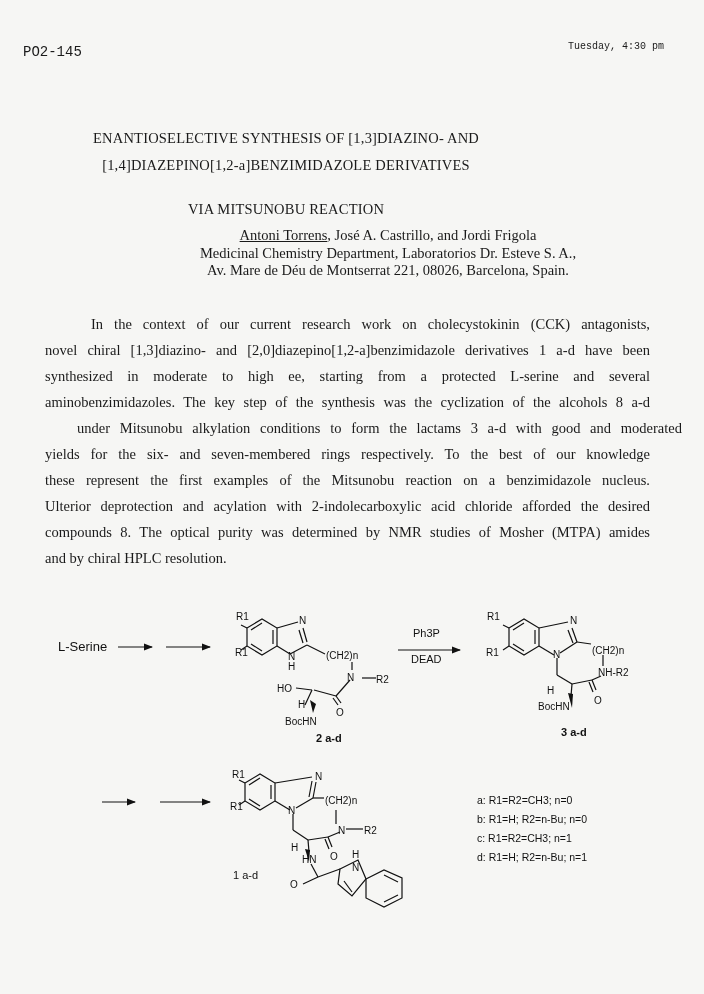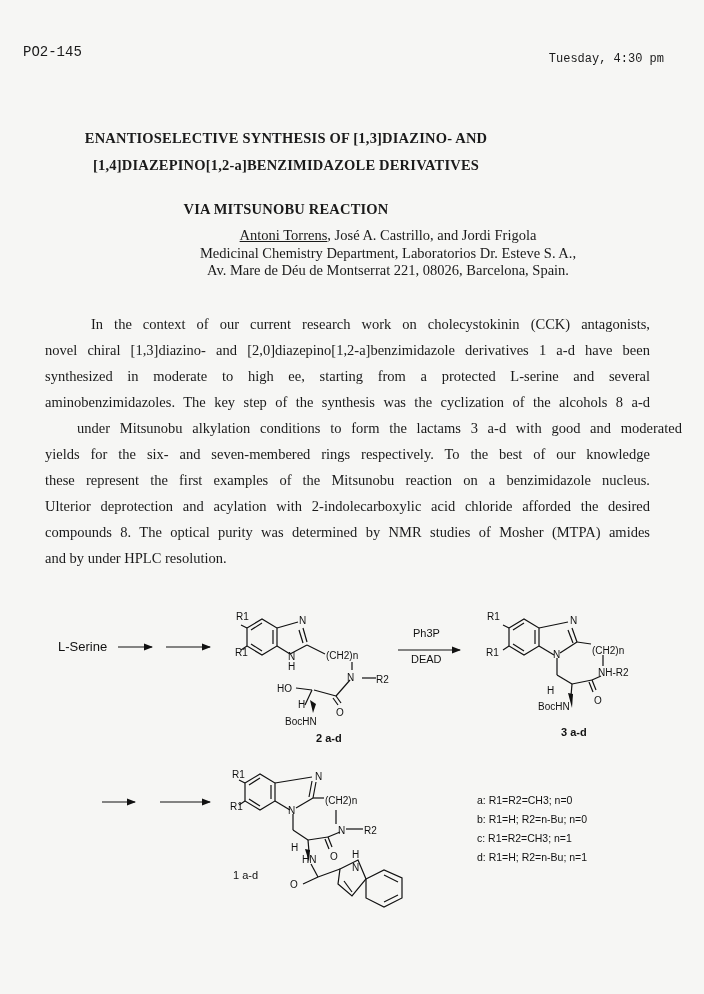--- a/index.html
+++ b/index.html
@@ -1,21 +1,21 @@
 <!DOCTYPE html>
 <html><head>
 <meta charset="utf-8">
 <style>
   html,body{margin:0;padding:0;}
   body{width:704px;height:994px;background:#f6f6f4;position:relative;overflow:hidden;color:#1a1a1a;}
   .sans{font-family:Liberation Mono, monospace;}
   .serif{font-family:"Liberation Serif","DejaVu Serif",serif;}
   #hdr-left{position:absolute;left:23px;top:44px;font-size:14px;}
-  #hdr-right{position:absolute;right:40px;top:52px;font-size:12px;}
-  .title{position:absolute;left:0;width:572px;text-align:center;font-size:14.5px;font-weight:bold;letter-spacing:0.2px;}
+  #hdr-right{position:absolute;right:40px;top:41px;font-size:10px;}
+  .title{position:absolute;left:0;width:572px;text-align:center;font-size:14.5px;font-weight:normal;letter-spacing:0.2px;}
   .auth{position:absolute;left:0;width:704px;text-align:center;font-size:14.5px;padding-left:36px;}
   .auth u{text-decoration:underline;}
   .body-line{position:absolute;left:45px;width:605px;font-size:14.5px;white-space:nowrap;}
   .just{text-align:justify;text-align-last:justify;}
   svg text{font-family:"Liberation Sans","DejaVu Sans",sans-serif;fill:#111;}
   #scheme{position:absolute;left:0;top:590px;}
 </style>
 </head>
 <body>
 
@@ -33,21 +33,21 @@
 <div id="abstract">
     <div class="body-line serif just" style="top: 316px; left: 91px; width: 559px;">In the context of our current research work on cholecystokinin (CCK) antagonists,</div>
     <div class="body-line serif just" style="top: 342px;">novel chiral [1,3]diazino- and [2,0]diazepino[1,2-a]benzimidazole derivatives 1 a-d have been</div>
     <div class="body-line serif just" style="top: 368px;">synthesized in moderate to high ee, starting from a protected L-serine and several</div>
     <div class="body-line serif just" style="top: 394px;">aminobenzimidazoles. The key step of the synthesis was the cyclization of the alcohols 8 a-d</div>
     <div class="body-line serif just" style="top: 420px; margin-left: 32px;">under Mitsunobu alkylation conditions to form the lactams 3 a-d with good and moderated</div>
     <div class="body-line serif just" style="top: 446px;">yields for the six- and seven-membered rings respectively.  To the best of our knowledge</div>
     <div class="body-line serif just" style="top: 472px;">these represent the first examples of the Mitsunobu reaction on a benzimidazole nucleus.</div>
     <div class="body-line serif just" style="top: 498px;">Ulterior deprotection and acylation with 2-indolecarboxylic acid chloride afforded the desired</div>
     <div class="body-line serif just" style="top: 524px;">compounds 8. The optical purity was determined by NMR studies of Mosher (MTPA) amides</div>
-    <div class="body-line serif" style="top: 550px;">and by under HPLC resolution.</div>
+    <div class="body-line serif" style="top: 550px;">and by chiral HPLC resolution.</div>
   </div>
 
 <svg id="scheme" width="704" height="404">
   <defs>
     <marker id="ah" markerWidth="8" markerHeight="6" refX="7" refY="3" orient="auto">
       <path d="M0,0 L8,3 L0,6 Z" fill="#111"></path>
     </marker>
   </defs>
   <g stroke="#111" stroke-width="1.2" fill="none">
 

